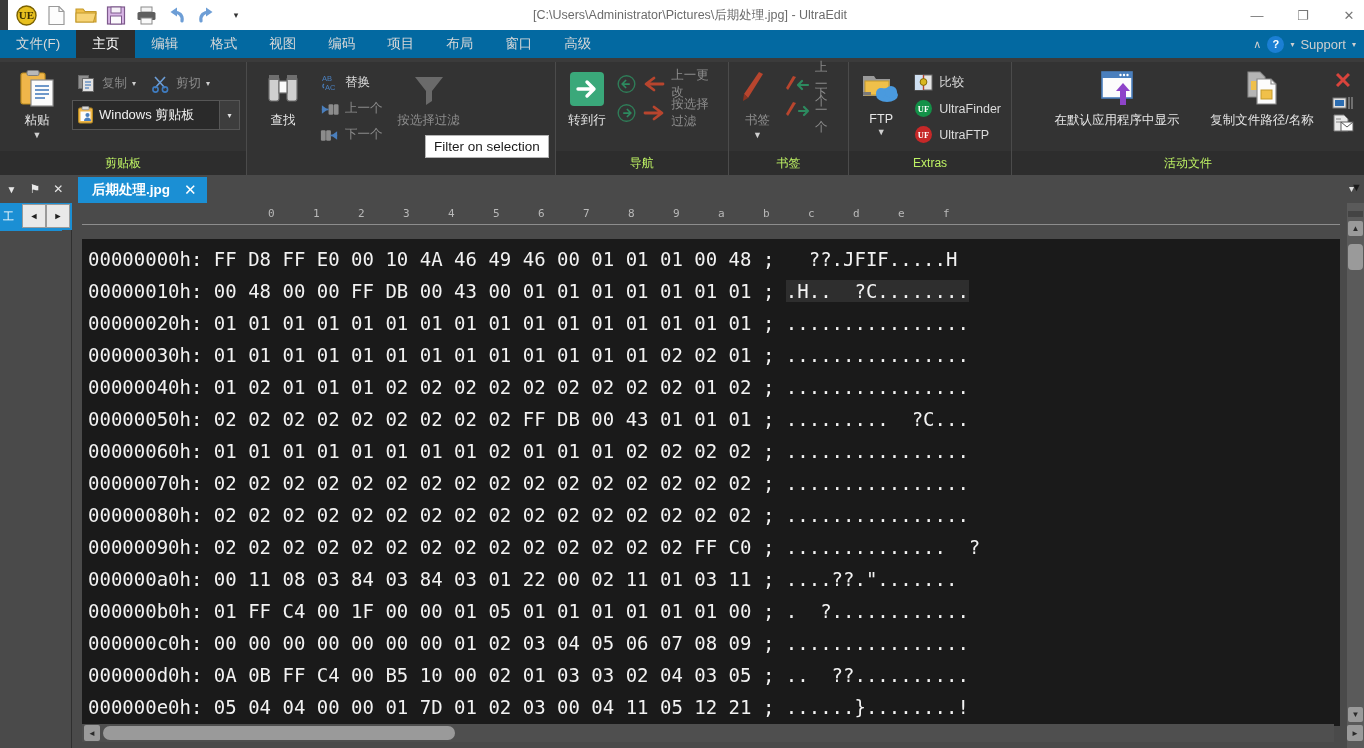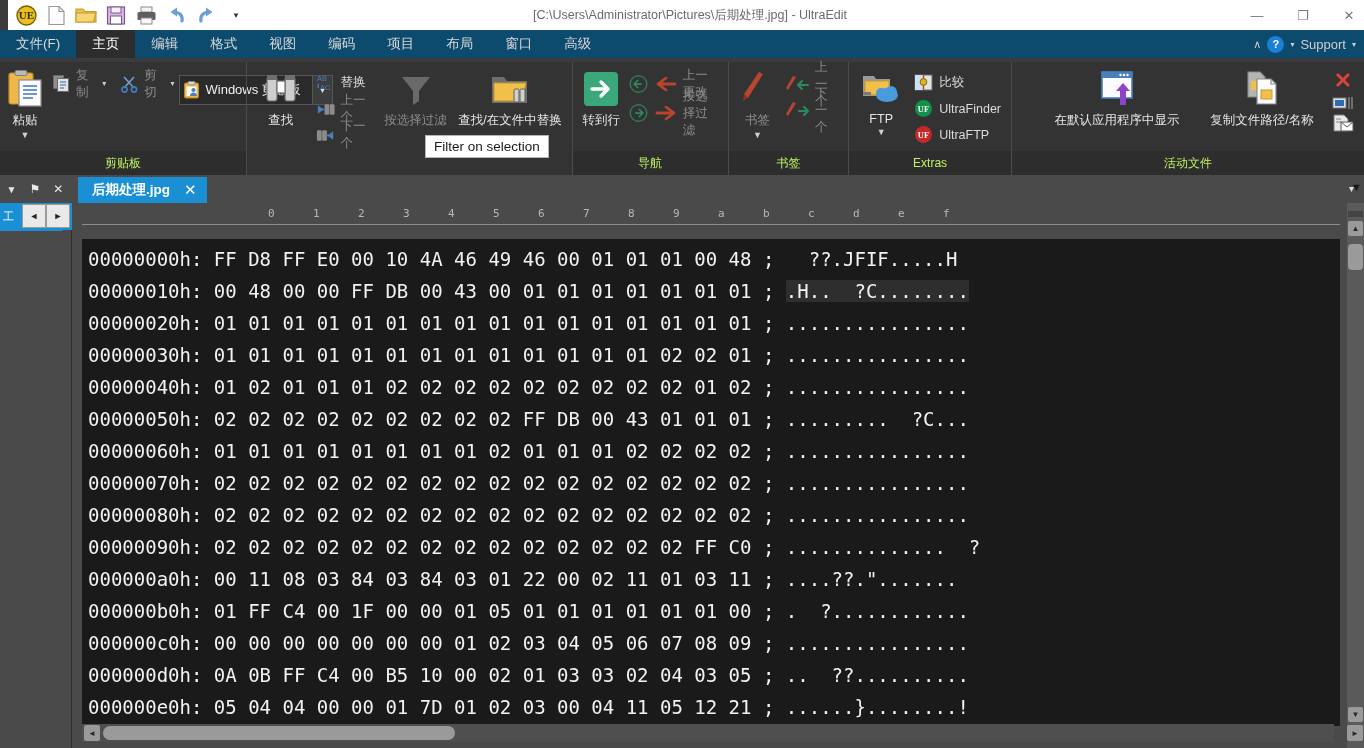--- a/index.html
+++ b/index.html
@@ -27,21 +27,21 @@
   }
   .wincontrols { position:absolute; right:0; top:0; height:30px; display:flex; }
   .wincontrols div {
     width:46px; height:30px; display:flex; align-items:center; justify-content:center;
     color:#777; font-size:13px;
   }
 
   
   .menubar {
     position:absolute; left:0; top:30px; width:1364px; height:28px;
-    background:#0c4a6e; display:flex; align-items:stretch;
+    background:#0369a1; display:flex; align-items:stretch;
   }
   .menu-item {
     padding:0 16px; display:flex; align-items:center;
     font-size:13.5px; color:#d8d8d8;
   }
   .menu-item.active { background:#2d2d2d; color:#ffffff; }
   .menu-right {
     margin-left:auto; display:flex; align-items:center; gap:6px; padding-right:8px;
     color:#cfcfcf; font-size:13px;
   }
@@ -324,21 +324,21 @@
                 <line x1="17" y1="21" x2="31" y2="21"></line>
               <line x1="17" y1="25" x2="31" y2="25"></line>
                 <line x1="17" y1="29" x2="27" y2="29"></line>
             </g>
           </svg>
         </span>
         <span class="cap">粘贴</span>
         <span class="dd">▼</span>
       </div>
 
-      <div style="display:flex;flex-direction:row;padding-left:4px;padding-top:3px;">
+      <div style="display:flex;flex-direction:column;padding-left:4px;padding-top:3px;">
         <div style="display:flex;">
           <div class="small-btn dim">
             <span class="ico">
               <svg width="19" height="19" viewBox="0 0 19 19">
                 <rect x="1.5" y="1.5" width="10" height="13" fill="#8e8e8e" stroke="#6a6a6a" stroke-width="1"></rect>
                 <rect x="5.5" y="4.5" width="11" height="13" fill="#e3e3e3" stroke="#6a6a6a" stroke-width="1"></rect>
                 <g stroke="#4a7fbd" stroke-width="1.2">
                   <line x1="8" y1="8" x2="14" y2="8"></line>
                     <line x1="8" y1="11" x2="14" y2="11"></line>
                   <line x1="8" y1="14" x2="12" y2="14"></line>
@@ -433,31 +433,20 @@
 
       <div class="big-btn" style="width:84px;">
         <span class="ico">
           <svg width="40" height="40" viewBox="0 0 40 40">
             <path d="M6 8h28L23 22v10l-6 4V22z" fill="#6a6a6a"></path>
           </svg>
         </span>
         <span class="cap" style="color:#8d8d8d;">按选择过滤</span>
       </div>
 
-      <div class="big-btn" style="width:120px;">
-        <span class="ico">
-          <svg width="42" height="40" viewBox="0 0 42 40">
-            <path d="M3 8h12l3 4h20v22H3z" fill="#6e6e6e"></path>
-            <path d="M5 14h32l-4 18H5z" fill="#f0c04a" stroke="#c49a2c" stroke-width="1"></path>
-            <rect x="25" y="20" width="5" height="13" rx="1.4" fill="#cfcfcf" stroke="#5e5e5e" stroke-width="1"></rect>
-            <rect x="31" y="20" width="5" height="13" rx="1.4" fill="#cfcfcf" stroke="#5e5e5e" stroke-width="1"></rect>
-          </svg>
-        </span>
-        <span class="cap">查找/在文件中替换</span>
-      </div>
     </div>
   </div>
 
   <div class="rgroup" style="width:185px;">
     <div class="rbody">
       <div class="big-btn" style="width:58px;">
         <span class="ico">
           <svg width="38" height="38" viewBox="0 0 38 38">
             <rect x="2" y="2" width="34" height="34" rx="4" fill="#3aa87a"></rect>
             <path d="M10 19h15M19 12l7 7-7 7" fill="none" stroke="#fff" stroke-width="3.4" stroke-linecap="round" stroke-linejoin="round"></path>

